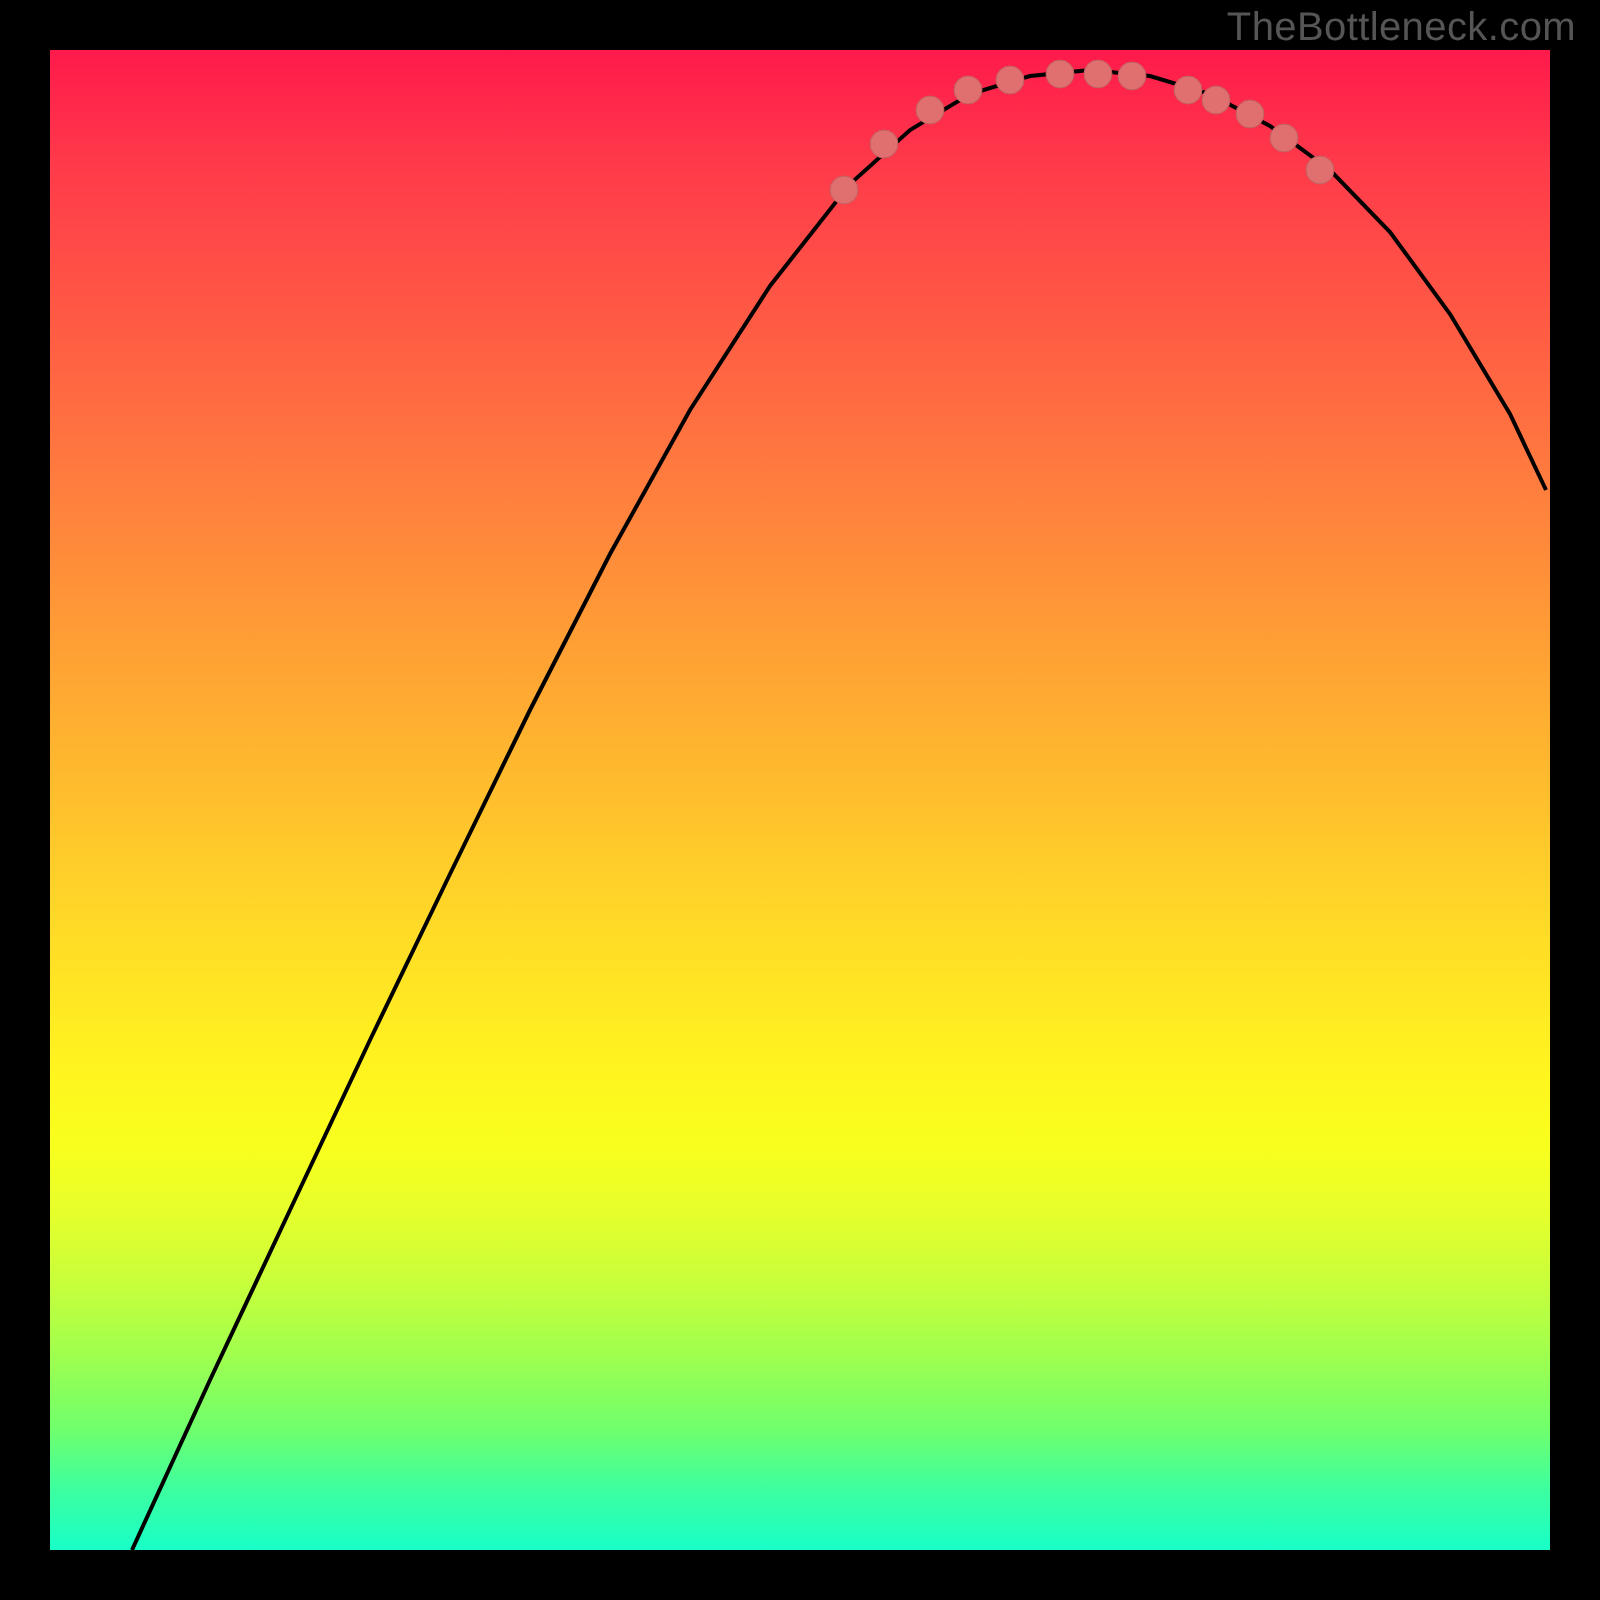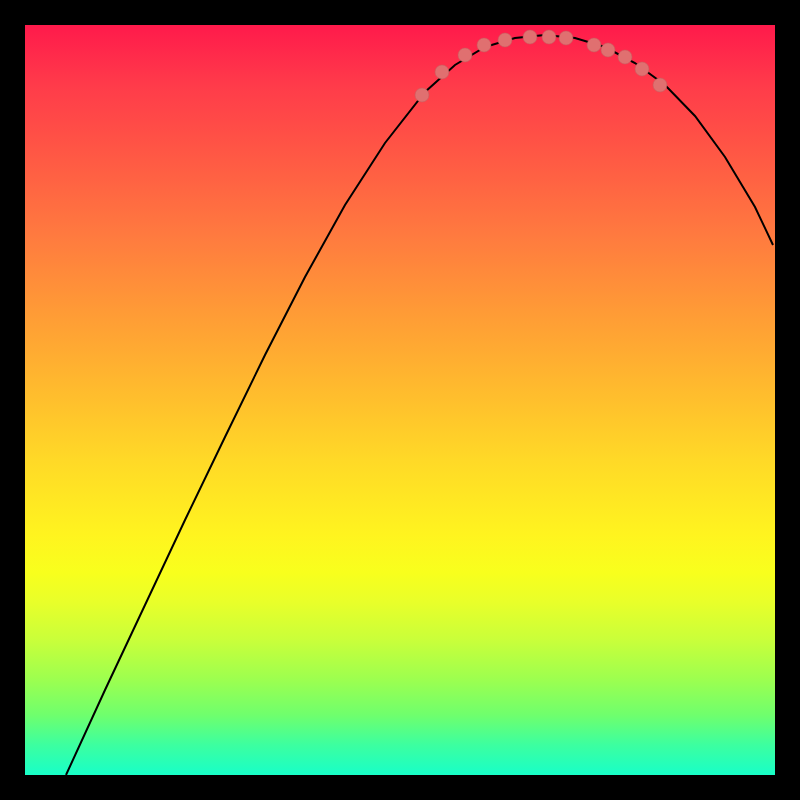--- a/index.html
+++ b/index.html
@@ -71,20 +71,21 @@
     fill: #e07070;
     stroke: #c06060;
     stroke-width: 0.5;
   }
 </style>
 </head>
 <body>
 
 <div class="outer">
 
+  <div class="watermark">TheBottleneck.com</div>
 
   <div class="plot-area">
     <div class="gradient-bg"></div>
 
     <svg class="overlay" viewBox="0 0 750 750">
       <path id="curve-path" class="curve" d="M41 750 L80 665 L120 580 L160 495 L200 412 L240 330 L280 252 L320 180 L360 118 L400 67 L430 40 L460 22 L490 13 L520 10 L550 13 L580 22 L610 38 L640 60 L670 91 L700 132 L730 182 L748 220"></path>
       <g id="markers-group">
           <circle cx="397" cy="70" r="7" class="marker"></circle>
           <circle cx="417" cy="47" r="7" class="marker"></circle>
           <circle cx="440" cy="30" r="7" class="marker"></circle>

